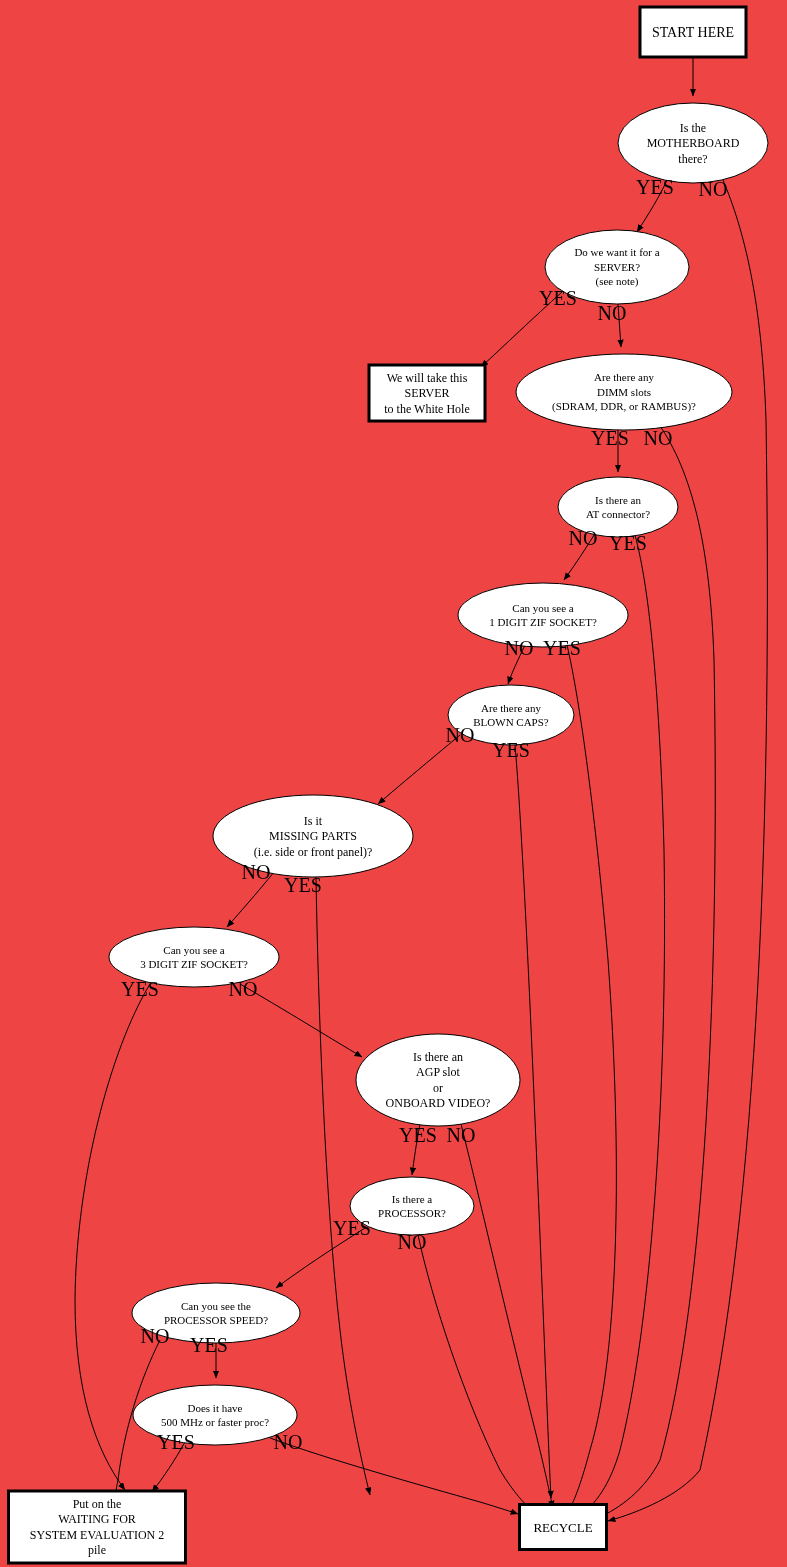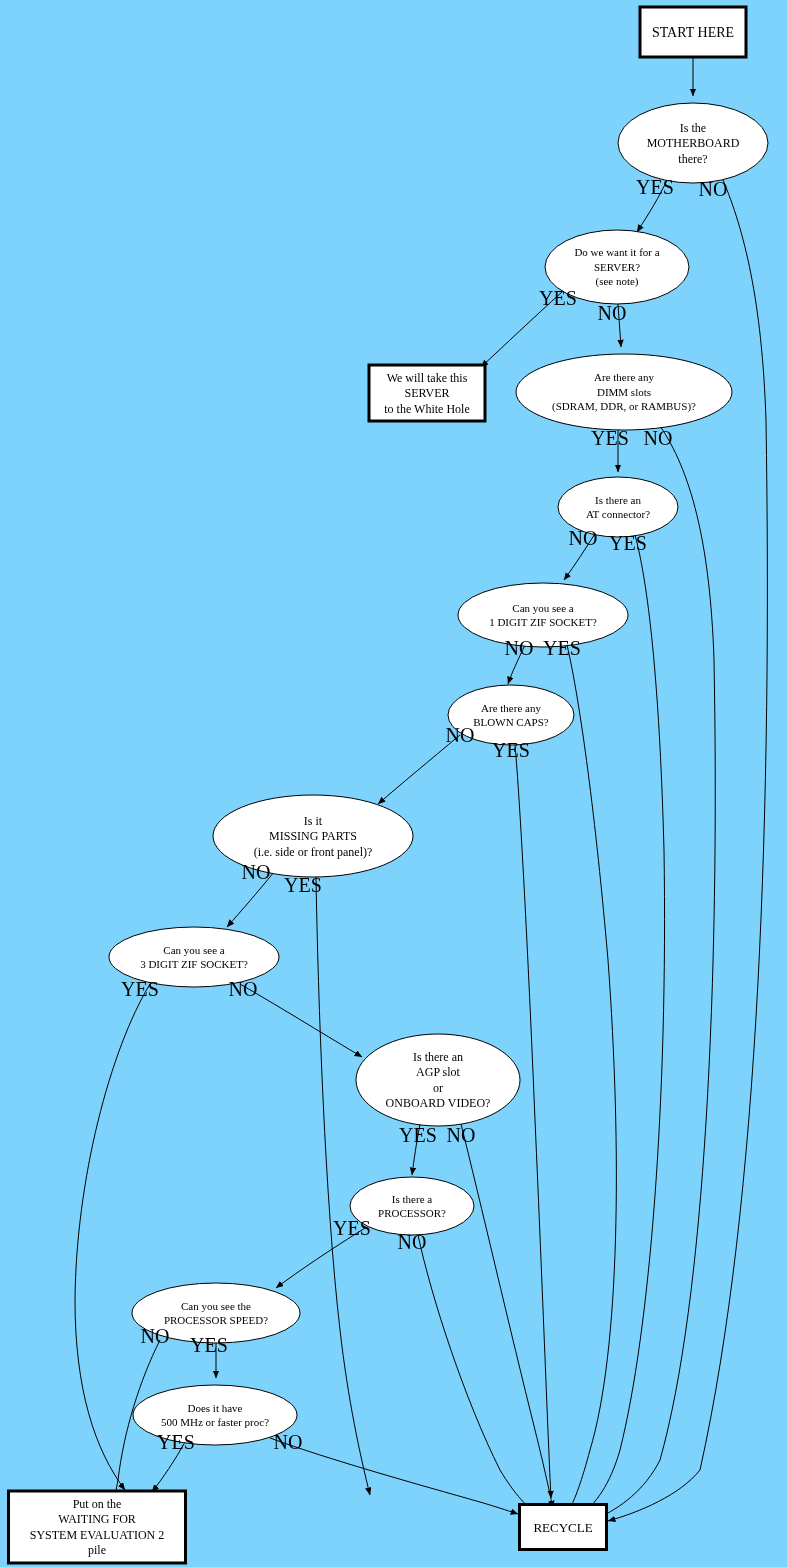--- a/index.html
+++ b/index.html
@@ -1,17 +1,17 @@
 <!DOCTYPE html>
 <html><head>
 <meta charset="utf-8">
 <style>
   html,body{margin:0;padding:0;background:#ffffff;}
   body{width:787px;height:1567px;font-family:"Liberation Serif","DejaVu Serif",serif;}
-  #chart-root{position:relative;width:787px;height:1567px;overflow:hidden;background:#7dd3fc;}
+  #chart-root{position:relative;width:787px;height:1567px;overflow:hidden;background:#ef4444;}
   svg{display:block;}
   .node-ellipse{fill:#ffffff;stroke:#000000;stroke-width:1;}
   .node-box{fill:#ffffff;stroke:#000000;stroke-width:3;}
   .edge{fill:none;stroke:#000000;stroke-width:1;}
   .node-text{font-family:"Liberation Serif","DejaVu Serif",serif;fill:#000;text-anchor:middle;}
   .edge-label{font-family:"Liberation Serif","DejaVu Serif",serif;fill:#000;text-anchor:middle;font-size:20px;}
 </style>
 </head>
 <body>
 

